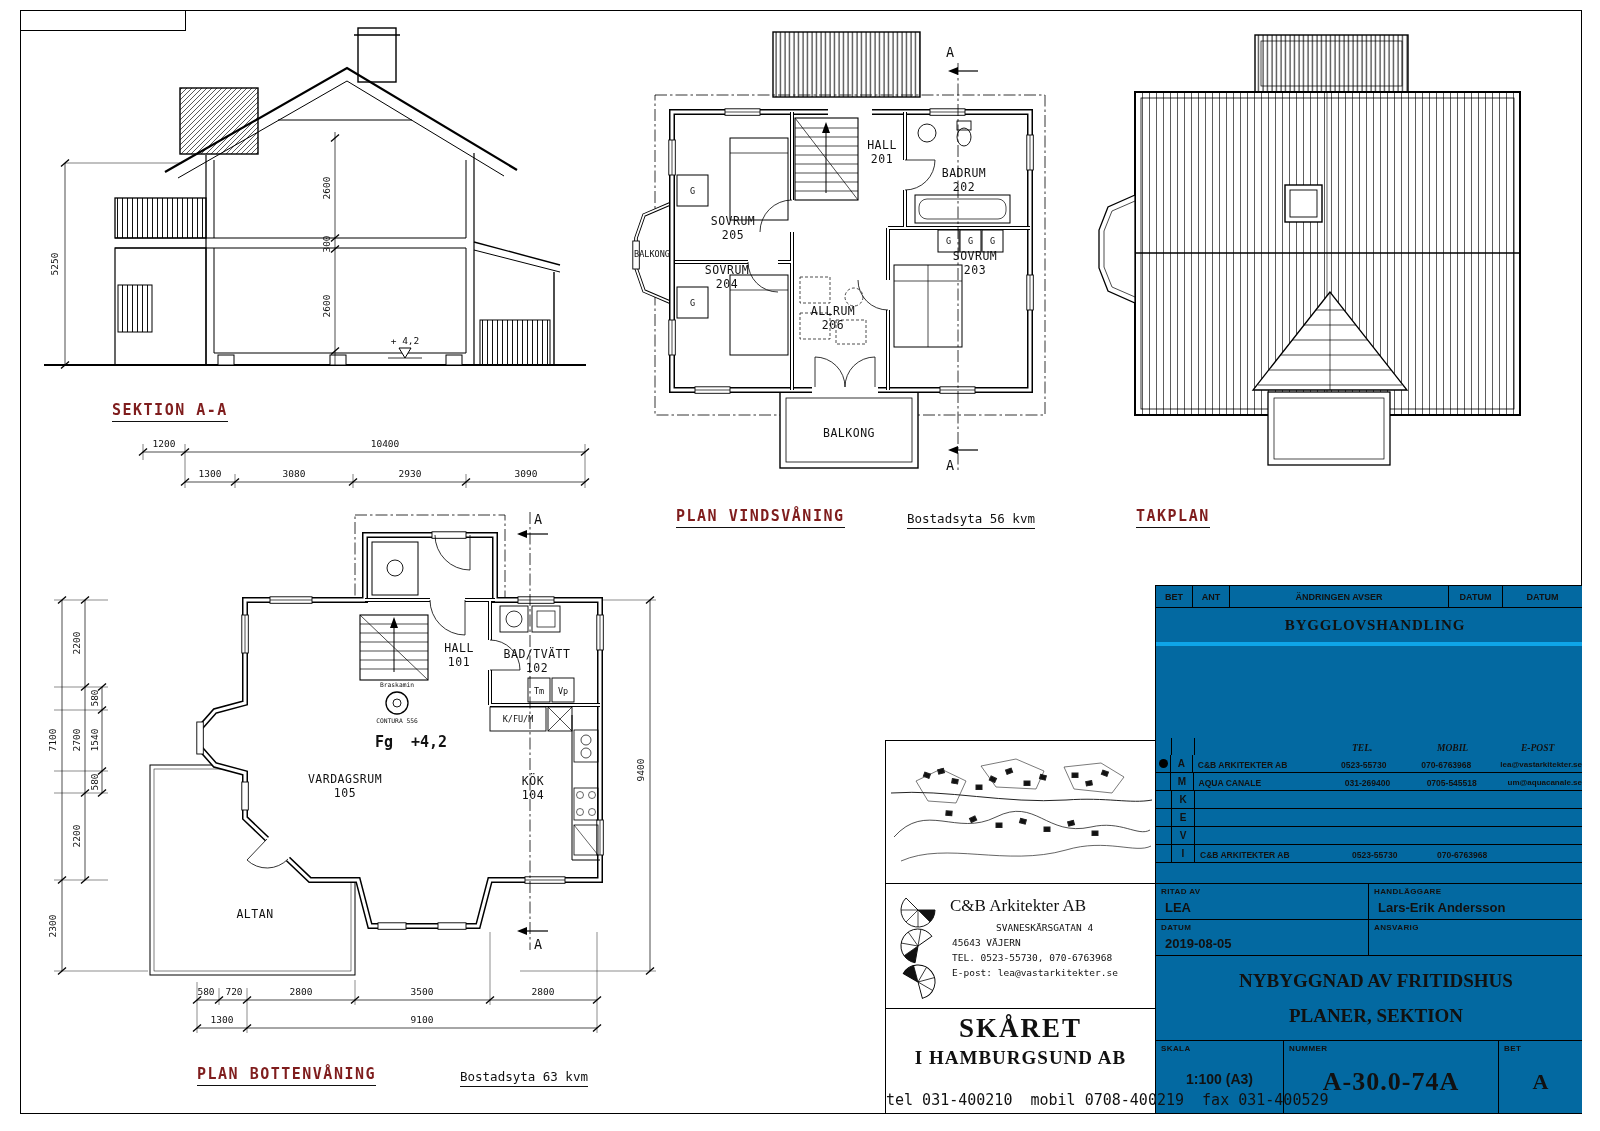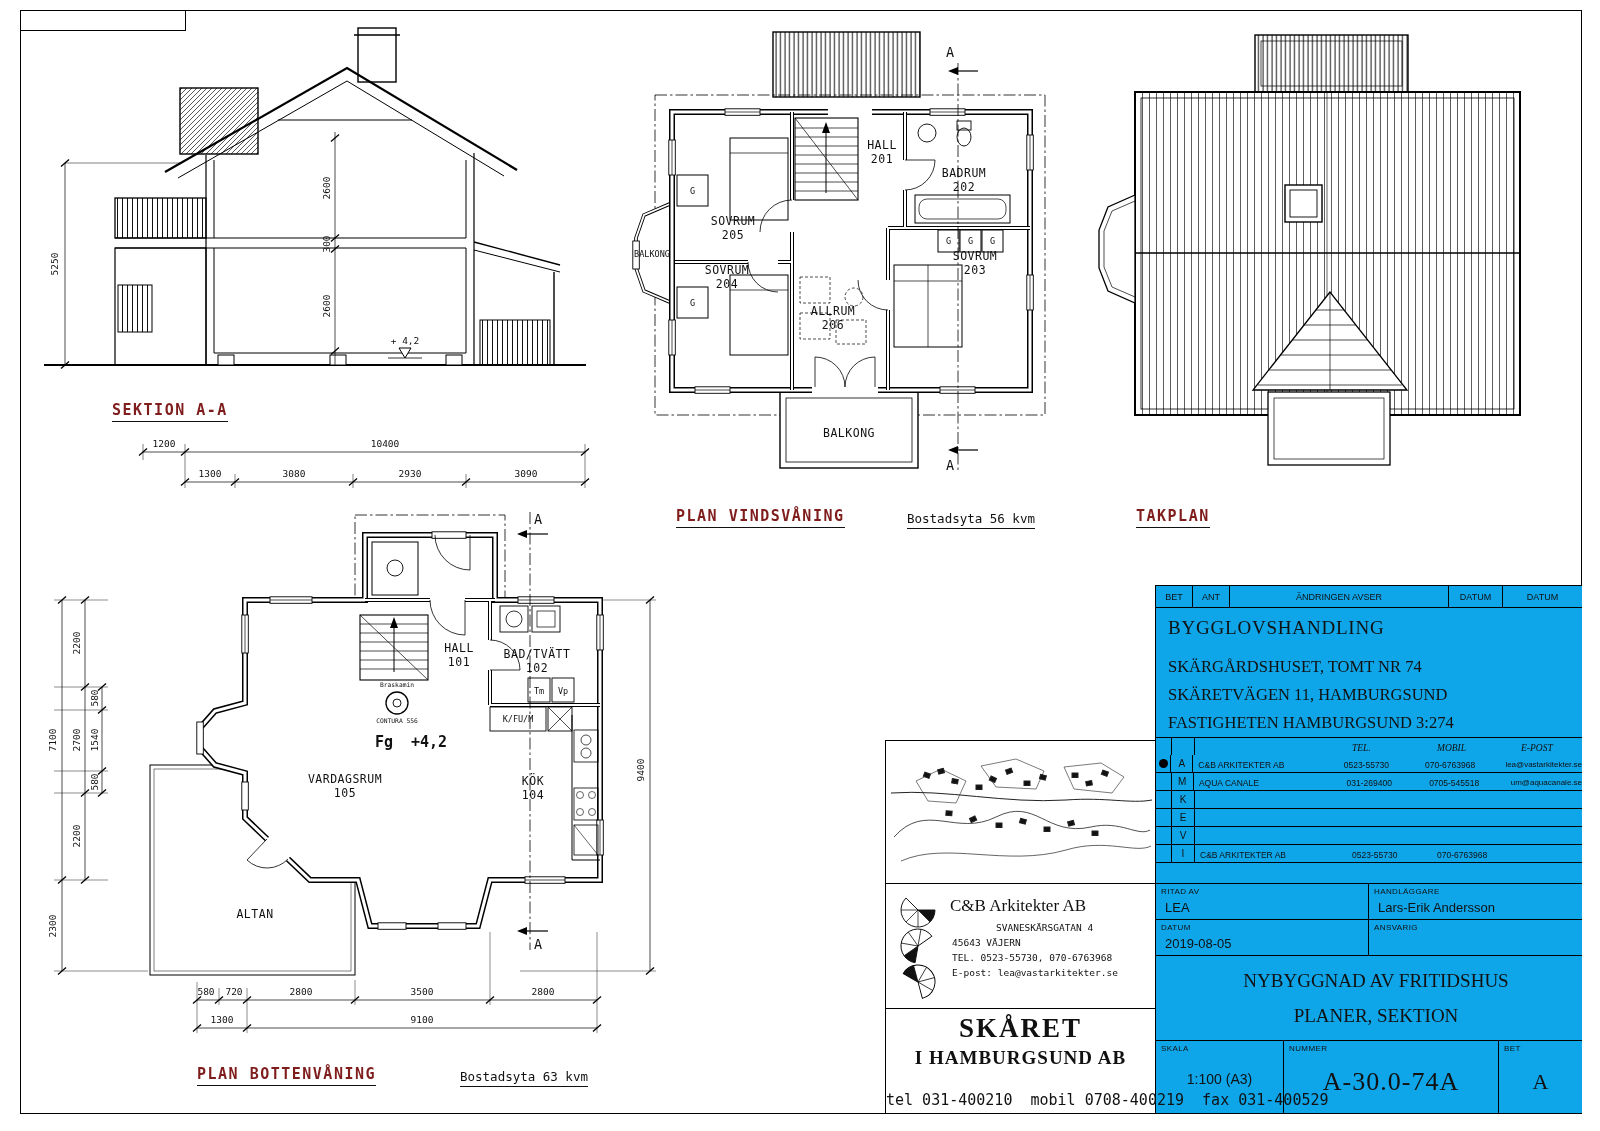--- a/index.html
+++ b/index.html
@@ -11,28 +11,28 @@
   .lbl{font-size:11.5px;text-anchor:middle;letter-spacing:0.5px;}
   .lbs{font-size:8.5px;text-anchor:middle;}
   .dim{font-size:9.5px;text-anchor:middle;}
   .xs{font-size:6.3px;text-anchor:middle;}
   .mark{font-size:13.5px;text-anchor:middle;}
   .big{font-size:15px;font-weight:bold;text-anchor:middle;}
   .dtitle{position:absolute;font-family:"DejaVu Sans Mono",monospace;font-size:15px;font-weight:bold;letter-spacing:1.5px;border-bottom:1.4px solid #111;padding-bottom:2px;color:#7f1d1d;}
   .dsub{position:absolute;font-family:"DejaVu Sans Mono",monospace;font-size:12.5px;border-bottom:1.2px solid #111;padding-bottom:2px;color:#111;}
 
   
-  .tb{position:absolute;left:1155px;top:585px;width:427px;height:528px;border-left:1.5px solid #000;border-top:1.5px solid #000;box-sizing:border-box;background:#0ea5e9;}
+  .tb{position:absolute;left:1155px;top:585px;width:427px;height:528px;border-left:1.5px solid #000;border-top:1.5px solid #000;box-sizing:border-box;background:#0369a1;font-weight:bold;}
   .tb *{box-sizing:border-box;}
   .serif{font-family:"Liberation Serif",serif;}
   .tb-row{position:absolute;left:0;width:100%;}
   .r1{top:0;height:22px;display:flex;border-bottom:1px solid #000;font-size:9px;}
   .r1 div{border-right:1px solid #000;padding-top:6px;text-align:center;height:100%;}
   .r1 .c1{width:37px}.r1 .c2{width:37px}.r1 .c3{width:219px}.r1 .c4{width:54px}.r1 .c5{flex:1;border-right:none}
-  .r2{top:22px;height:38px;border-bottom:1px solid #0ea5e9;font-size:19px;padding:9px 0 0 12px;letter-spacing:0.8px;}
+  .r2{top:22px;height:38px;border-bottom:4px solid #0ea5e9;font-size:15px;padding:9px 0 0 12px;letter-spacing:0.8px;text-align:center;}
   .r3{top:60px;height:92px;border-bottom:1px solid #000;font-size:16.5px;line-height:28px;padding:7px 0 0 12px;}
   .r4{top:152px;height:146px;border-bottom:1px solid #000;font-size:9px;}
   .chead{display:flex;height:17px;}
   .chead .h{font-style:italic;font-family:"Liberation Serif",serif;font-size:9.5px;padding-top:5px;}
   .crow{display:flex;height:18px;border-bottom:0.8px solid #000;}
   .cdot{width:15px;position:relative;}
   .cdot .dot{position:absolute;left:3px;top:4px;width:9px;height:9px;border-radius:50%;background:#000;}
   .ccode{width:24px;border-left:1px solid #000;border-right:1px solid #000;text-align:center;font-size:10px;padding-top:3px;}
   .cname{width:155px;padding:5px 0 0 5px;font-size:8.5px;}
   .ctel{width:85px;padding:5px 0 0 2px;font-size:8.5px;}
@@ -485,25 +485,20 @@
 
   <div class="tb">
     <div class="tb-row r1">
       <div class="c1">BET</div>
       <div class="c2">ANT</div>
       <div class="c3">ÄNDRINGEN AVSER</div>
       <div class="c4">DATUM</div>
       <div class="c5">DATUM</div>
     </div>
     <div class="tb-row r2 serif">BYGGLOVSHANDLING</div>
-    <div class="tb-row r3 serif">
-      <div>SKÄRGÅRDSHUSET, TOMT NR 74</div>
-      <div>SKÄRETVÄGEN 11, HAMBURGSUND</div>
-      <div>FASTIGHETEN HAMBURGSUND 3:274</div>
-    </div>
     <div class="tb-row r4">
       <div class="chead">
         <div class="cdot"></div>
           <div class="ccode"></div>
           <div class="cname"></div>
         <div class="ctel h">TEL.</div>
         <div class="cmob h">MOBIL</div>
         <div class="cep h">E-POST</div>
       </div>
       <div class="crow">

